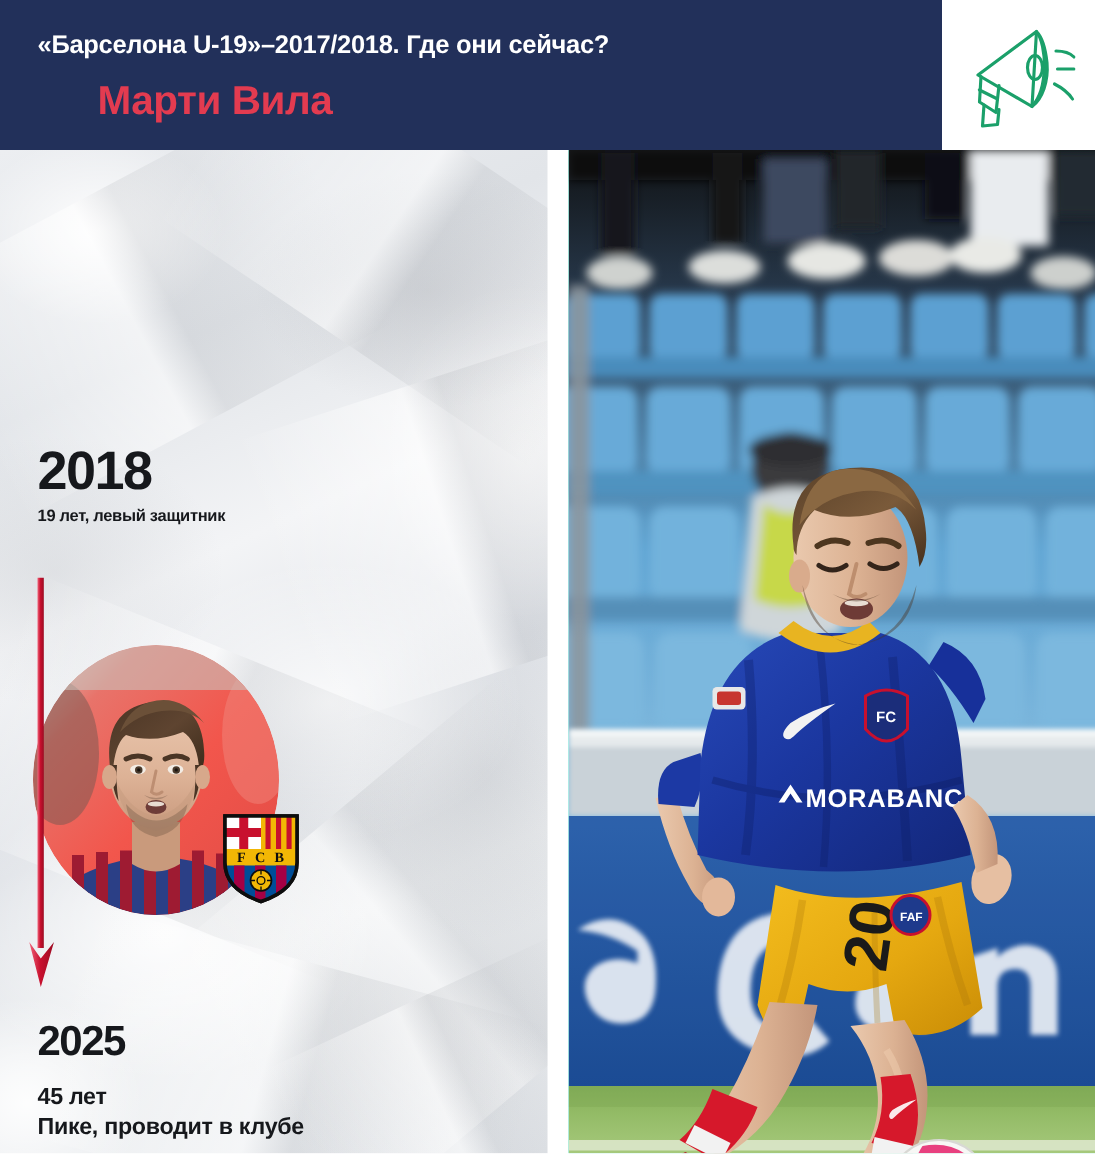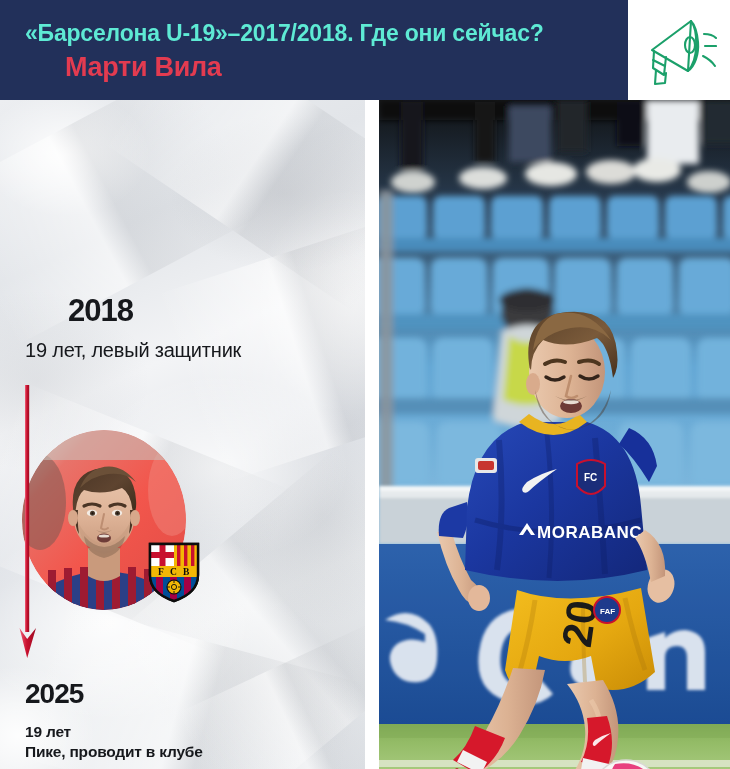--- a/index.html
+++ b/index.html
@@ -19,24 +19,24 @@
   
   .header {
     position: absolute; left: 0; top: 0;
     width: 730px; height: 100px;
     background: #22305a;
     z-index: 10;
   }
   .header-title {
     position: absolute;
     left: 25px; top: 20px;
-    font-size: 23px;
+    font-size: 17px;
     font-weight: 700;
     letter-spacing: -0.2px;
-    color: #5eead4;
+    color: #ffffff;
     white-space: nowrap;
   }
   .header-name {
     position: absolute;
     left: 25px; top: 52px;
     font-size: 27px;
     font-weight: 700;
     letter-spacing: -0.3px;
     color: #e33b50;
     white-space: nowrap;
@@ -81,30 +81,29 @@
   .c2 { left: 120px; top: -10px; width: 300px; height: 150px; transform: rotate(34deg); }
   .c3 { left: 180px; top: 150px; width: 260px; height: 200px; transform: rotate(-18deg); }
   .c4 { left: -20px; top: 330px; width: 290px; height: 180px; transform: rotate(22deg); }
   .c5 { left: 140px; top: 420px; width: 300px; height: 220px; transform: rotate(-40deg); }
   .c6 { left: 30px;  top: 540px; width: 320px; height: 160px; transform: rotate(15deg); }
   .c7 { left: 200px; top: 560px; width: 220px; height: 170px; transform: rotate(-25deg); }
 
   .year-2018 {
     position: absolute;
     left: 25px; top: 193px;
-    font-size: 31px; font-weight: 800;
+    font-size: 36px; font-weight: 800;
     letter-spacing: -1px;
     color: #16181c;
     z-index: 4;
-    margin-left: 43px;
   }
   .desc-2018 {
     position: absolute;
     left: 25px; top: 237px;
-    font-size: 20px; font-weight: 400;
+    font-size: 11px; font-weight: 700;
     line-height: 1.32;
     letter-spacing: -0.2px;
     color: #16181c;
     z-index: 4;
   }
   .year-2025 {
     position: absolute;
     left: 25px; top: 578px;
     font-size: 28px; font-weight: 800;
     letter-spacing: -1px;
@@ -340,21 +339,21 @@
         <rect x="4" y="25" width="48" height="11" fill="none"></rect>
 
         <text x="12" y="33.5" font-family="Liberation Serif, serif" font-size="9.5" font-weight="700" fill="#0d0d0d">F</text>
         <text x="24" y="33.5" font-family="Liberation Serif, serif" font-size="9.5" font-weight="700" fill="#0d0d0d">C</text>
         <text x="37" y="33.5" font-family="Liberation Serif, serif" font-size="9.5" font-weight="700" fill="#0d0d0d">B</text>
       </svg>
     </span>
 
     <div class="year-2025">2025</div>
     <div class="desc-2025">
-      <div>19 лет</div>
+      <div>45 лет</div>
       <div>Пике, проводит в клубе</div>
 
     </div>
   </div>
 
   <div class="right-photo">
     <svg width="365" height="669" viewBox="0 0 365 669">
       <defs>
         <linearGradient id="standBg" x1="0" y1="0" x2="0" y2="1">
           <stop offset="0%" stop-color="#101214"></stop>

